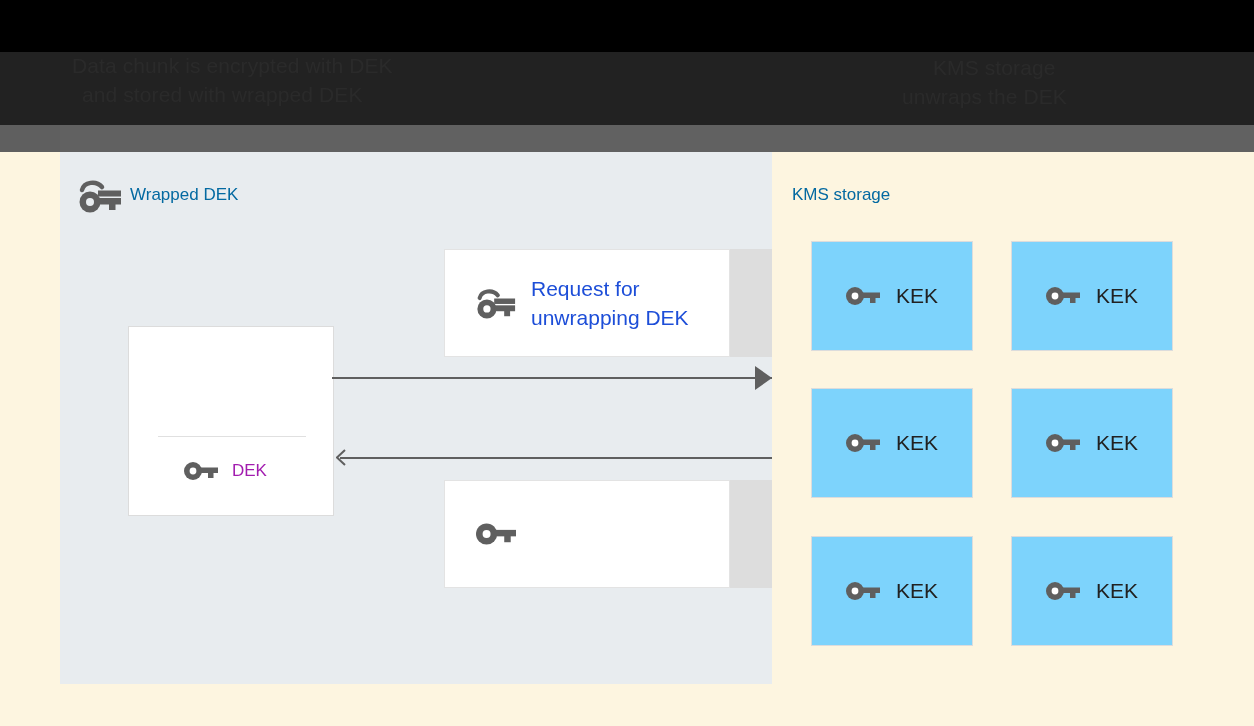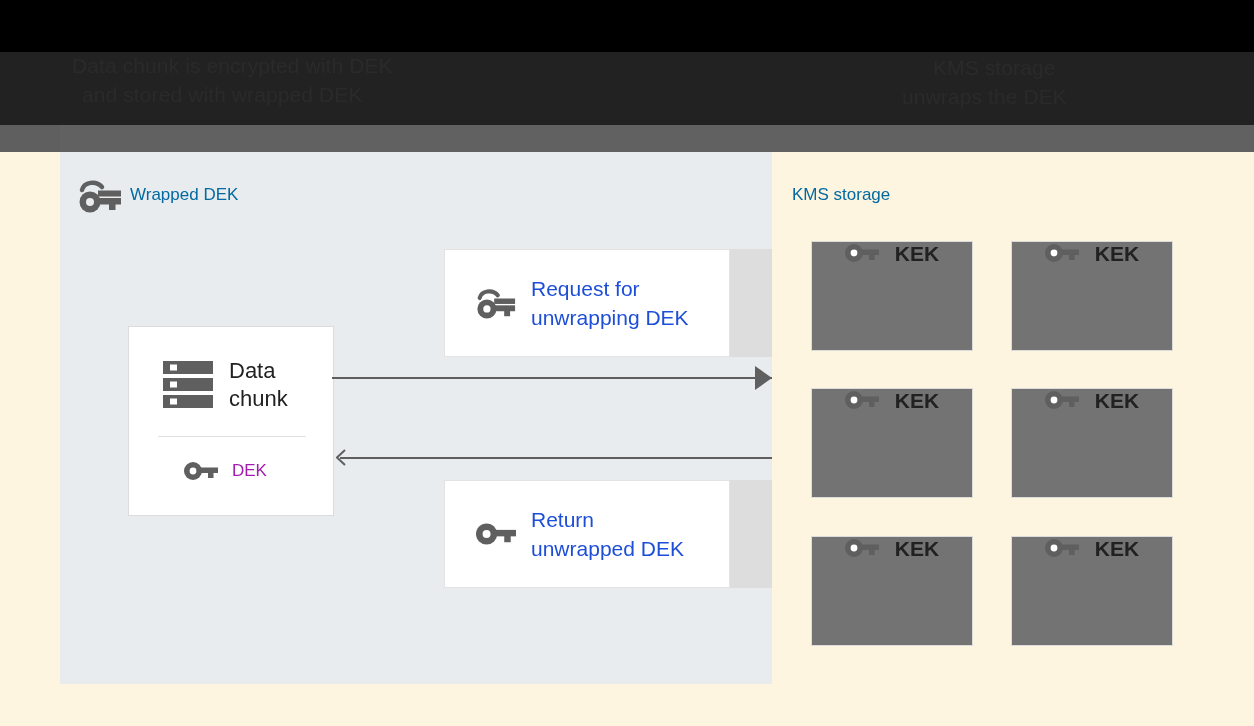--- a/index.html
+++ b/index.html
@@ -116,23 +116,23 @@
     border-left:17px solid #5f5f5f;
   }
   #arrow-left-head {
     position:absolute; left:336px; top:449px;
     width:17px; height:17px;
   }
 
   
   .kek-card {
     position:absolute;
-    background:#737373;
+    background:#7dd3fc;
     border:1px solid #dcdcdc;
-    display:flex; justify-content:center; gap:16px;font-weight:bold;
+    display:flex; align-items:center; justify-content:center; gap:16px;
   }
   .kek-label { font-size:21px; color:#212121; }
 </style>
 </head>
 <body>
 
 <div id="top-black"></div>
 <div id="top-dark"></div>
 
 <div class="caption-line" id="caption-left-1">Data chunk is encrypted with DEK</div>
@@ -151,34 +151,20 @@
     <circle cx="12" cy="24" r="10.5" fill="#5f5f5f"></circle>
     <circle cx="12" cy="24" r="4" fill="#e8ecef"></circle>
     <rect x="20" y="12.5" width="23" height="6" fill="#5f5f5f"></rect>
     <rect x="20" y="20" width="23" height="6.5" fill="#5f5f5f"></rect>
     <rect x="31" y="26" width="6.5" height="6" fill="#5f5f5f"></rect>
   </svg>
 </div>
 <div class="panel-title" id="left-panel-title">Wrapped DEK</div>
 
 <div id="data-chunk-card">
-  <div id="data-chunk-row">
-    <span class="ico">
-      <svg width="54" height="52" viewBox="0 0 54 52">
-        <rect x="2" y="2" width="50" height="13" fill="#5f5f5f"></rect>
-        <rect x="9" y="5.5" width="7" height="6" fill="#ffffff"></rect>
-        <rect x="2" y="19" width="50" height="13" fill="#5f5f5f"></rect>
-        <rect x="9" y="22.5" width="7" height="6" fill="#ffffff"></rect>
-        <rect x="2" y="36" width="50" height="13" fill="#5f5f5f"></rect>
-        <rect x="9" y="39.5" width="7" height="6" fill="#ffffff"></rect>
-      </svg>
-    </span>
-    <span id="data-chunk-label">Data
-chunk</span>
-  </div>
   <div id="data-chunk-divider"></div>
   <div id="dek-row">
     <span class="ico">
       <svg width="34" height="22" viewBox="0 0 34 22">
         <circle cx="9" cy="11" r="9" fill="#5f5f5f"></circle>
         <circle cx="9" cy="11" r="3.4" fill="#ffffff"></circle>
         <rect x="16" y="7.5" width="18" height="5.5" fill="#5f5f5f"></rect>
         <rect x="24" y="12.5" width="5.5" height="5.5" fill="#5f5f5f"></rect>
       </svg>
     </span>
@@ -205,22 +191,20 @@
 <div class="msg-strip" id="return-strip"></div>
 <div class="msg-card" id="return-card">
   <span class="ico">
     <svg width="40" height="26" viewBox="0 0 34 22">
       <circle cx="9" cy="11" r="9" fill="#5f5f5f"></circle>
       <circle cx="9" cy="11" r="3.4" fill="#ffffff"></circle>
       <rect x="16" y="7.5" width="18" height="5.5" fill="#5f5f5f"></rect>
       <rect x="24" y="12.5" width="5.5" height="5.5" fill="#5f5f5f"></rect>
     </svg>
   </span>
-  <span class="msg-text">Return
-unwrapped DEK</span>
 </div>
 
 <div class="arrow-line" id="arrow-right-line"></div>
 <div id="arrow-right-head"></div>
 <div class="arrow-line" id="arrow-left-line"></div>
 <div id="arrow-left-head">
   <svg width="17" height="17" viewBox="0 0 17 17">
     <polyline points="9,1 1,8.5 9,16" stroke="#5f5f5f" stroke-width="2" fill="none"></polyline>
   </svg>
 </div>

